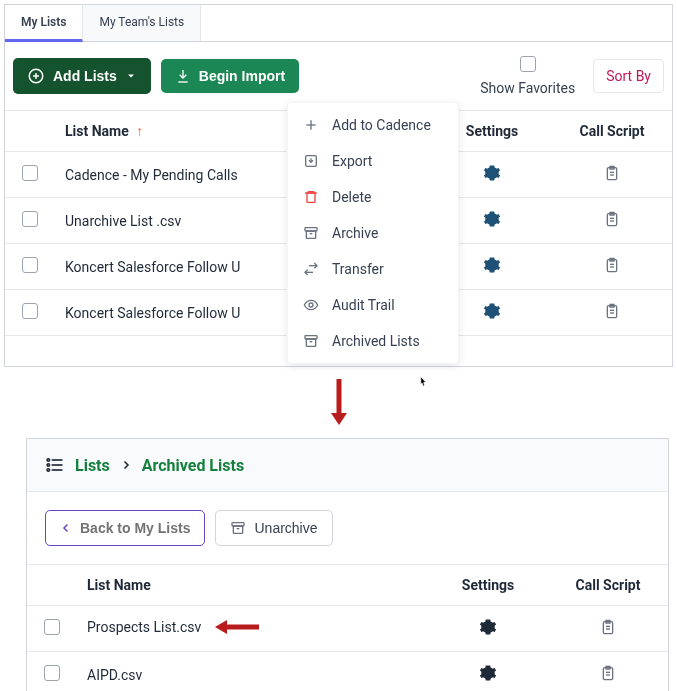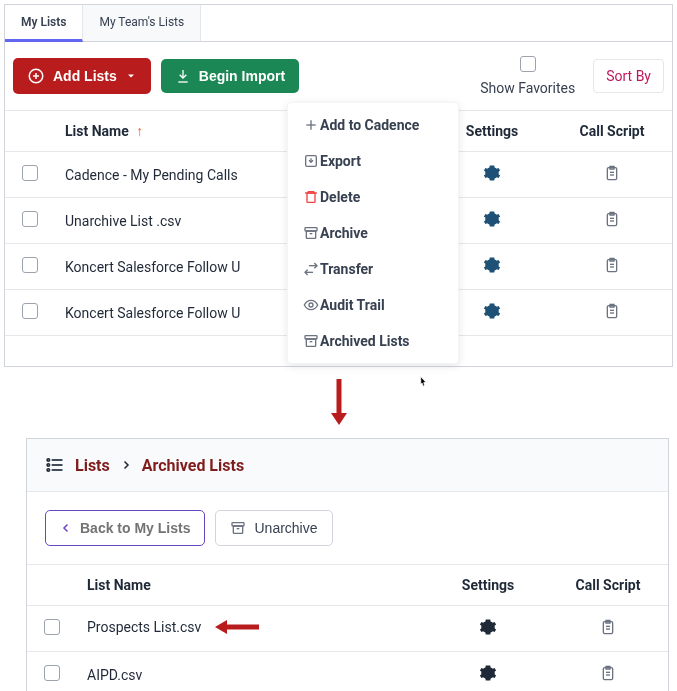--- a/index.html
+++ b/index.html
@@ -43,21 +43,21 @@
       align-items: center;
       gap: 8px;
       padding: 9px 14px;
       border-radius: 5px;
       font-size: 14px;
       font-weight: 600;
       color: #fff;
       cursor: pointer;
       border: none;
     }
-    .btn-orange { background: #b91c1c; }
+    .btn-orange { background: #14532d; }
     .btn-green { background: #1a8754; }
     .btn-blue { background: #1e5175; }
     .btn-outline-purple {
       background: #fff;
       border: 1px solid #6b46c1;
       color: #737373;
       font-weight: 600;
     }
     .btn-outline-grey {
       background: #fff;
@@ -109,25 +109,25 @@
       width: 172px;
       background: #fff;
       border: 1px solid #f3f4f6;
       border-radius: 4px;
       box-shadow: 0 2px 8px rgba(0,0,0,0.1);
       z-index: 10;
       padding: 4px 0;
     }
     .menu-item {
       display: flex;
+      gap: 12px;
       padding: 10px 14px;
       cursor: pointer;
       font-size: 14px;
       color: #374151;
-      font-weight: bold;
     }
     .menu-item .mi-icon { width: 18px; display: flex; justify-content: center; }
     .cursor-ptr {
       position: absolute;
       top: 264px;
       left: 409px;
     }
     .arrow-down {
       text-align: center;
       margin: 4px 0 8px 0;
@@ -138,21 +138,21 @@
     }
     .breadcrumb-bar {
       display: flex;
       align-items: center;
       gap: 10px;
       padding: 16px 18px;
       background: #f9fafb;
       border-bottom: 1px solid #e5e7eb;
       font-size: 16px;
       font-weight: 700;
-      color: #7f1d1d;
+      color: #15803d;
     }
     .breadcrumb-bar .sep { color: #6b7280; font-weight: 400; }
     .toolbar2 {
       display: flex;
       gap: 10px;
       padding: 18px 18px 18px 18px;
     }
     .arrow-left-anno {
       display: inline-block;
       vertical-align: middle;

